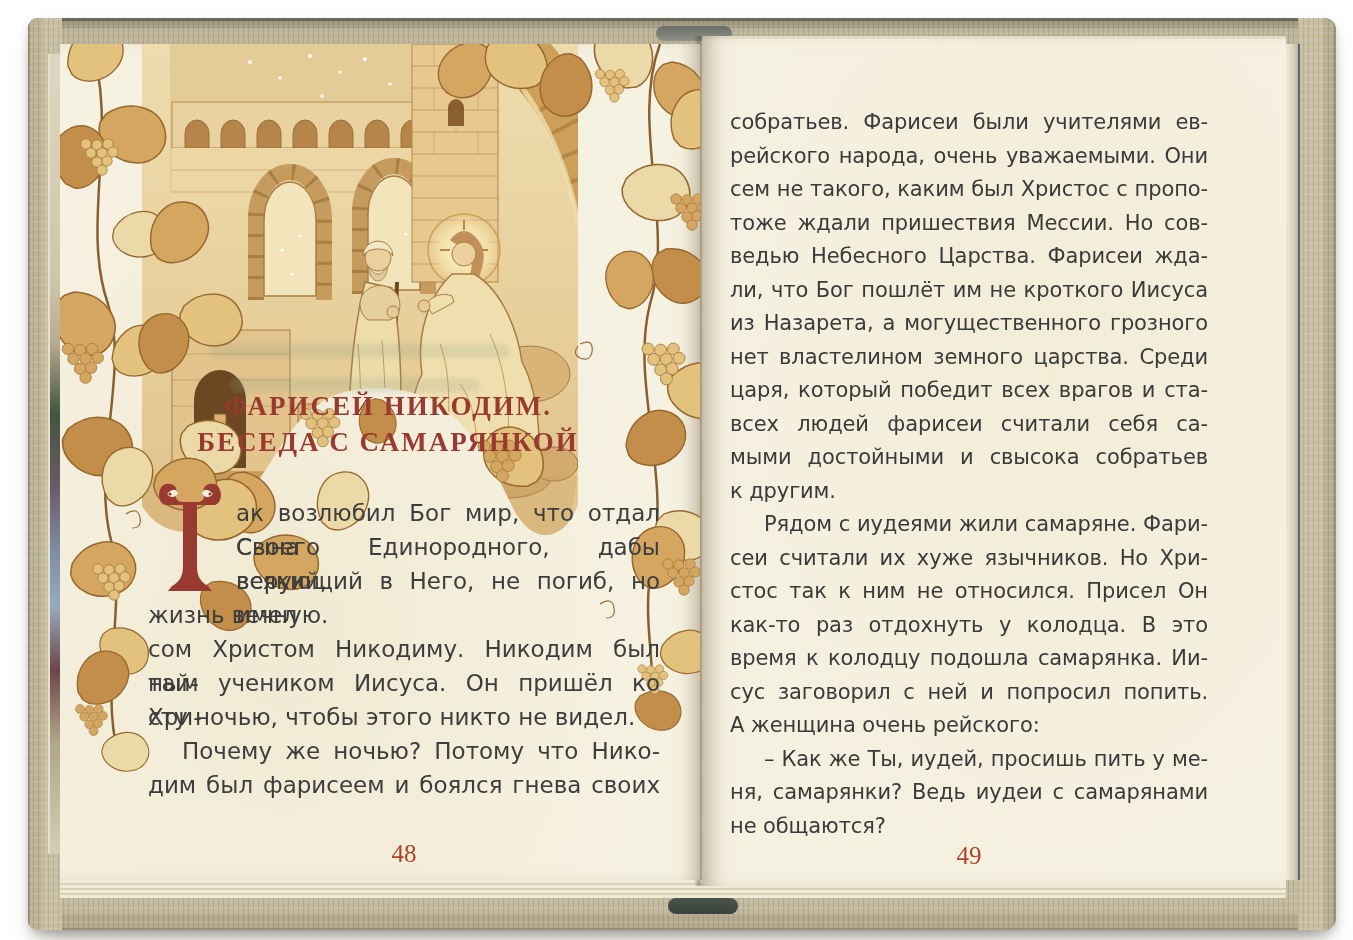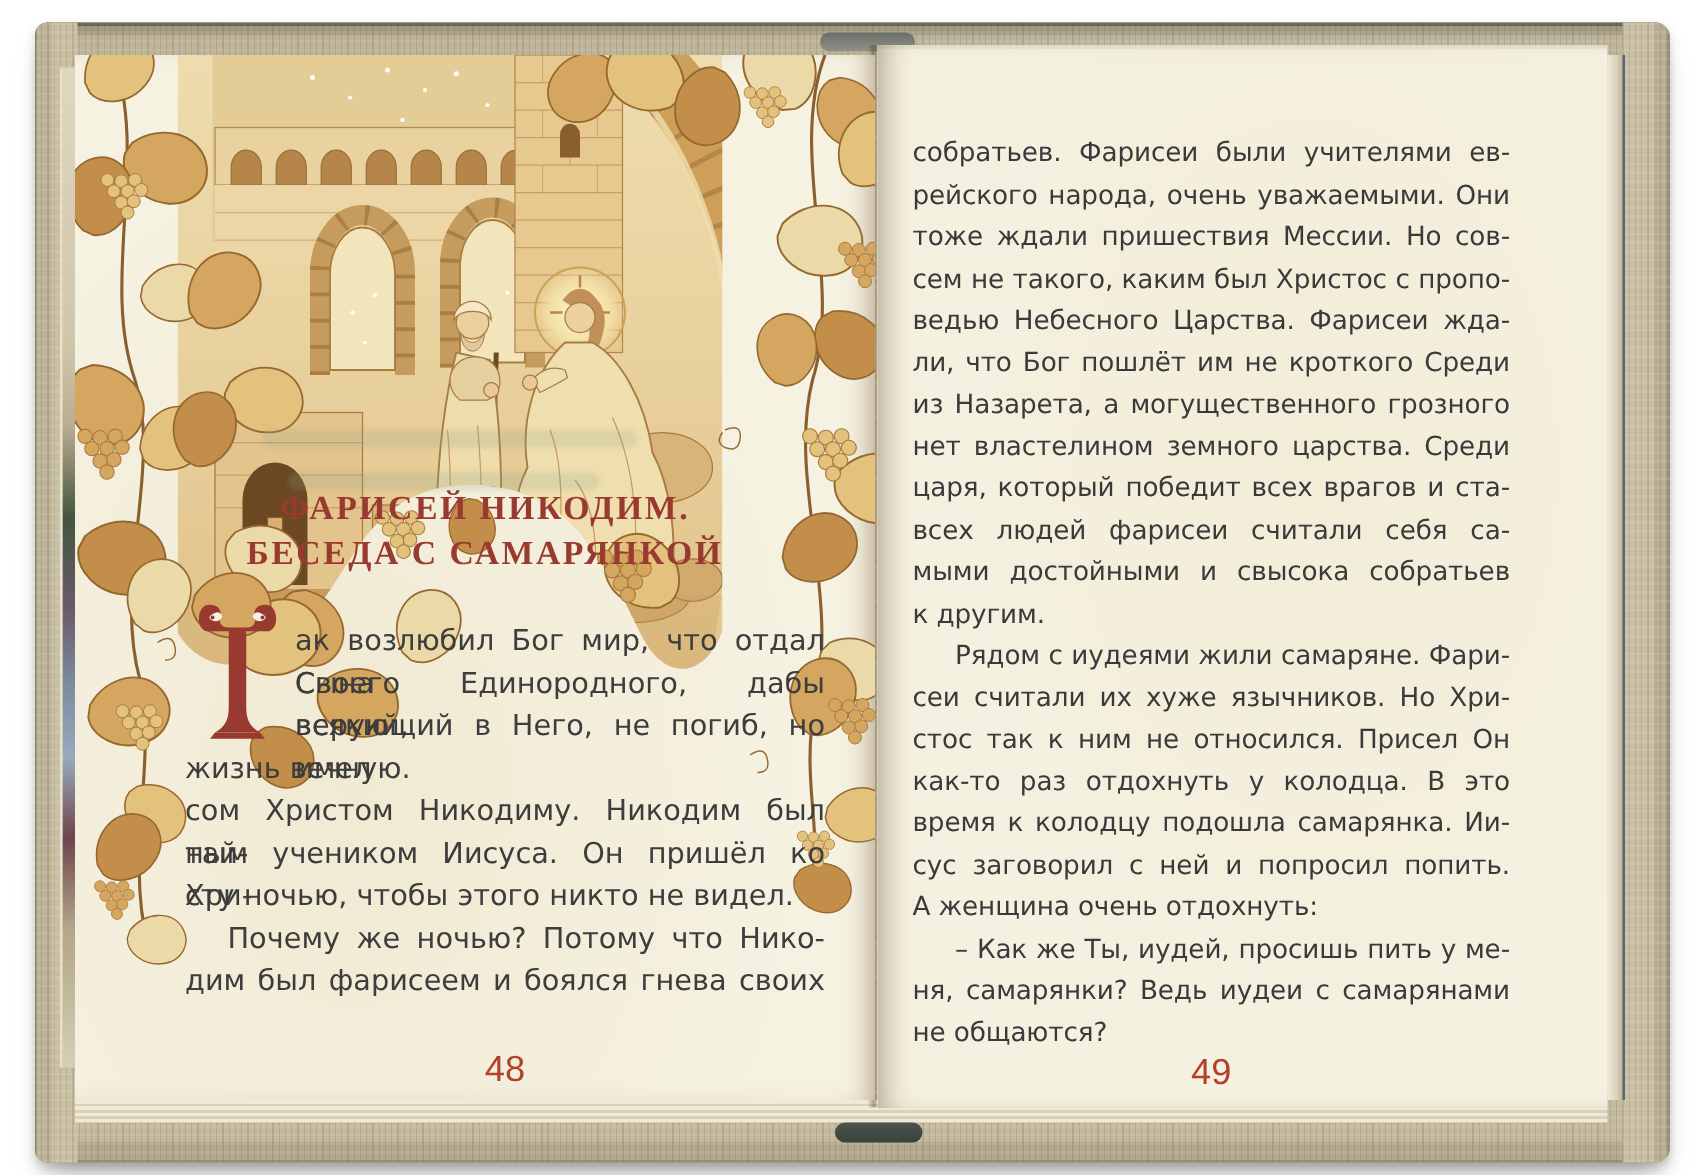--- a/index.html
+++ b/index.html
@@ -54,22 +54,22 @@
   .bl.ind{text-indent:34px;}
   .bl.wrap{margin-left:88px;}
   .body-left{position:absolute;left:88px;top:452px;width:512px;}
   .body-left .bl{height:34px;line-height:34px;font-size:23px;}
   .body-right{position:absolute;left:28px;top:70px;width:478px;}
   .body-right .bl{height:33.5px;line-height:33.5px;font-size:21px;letter-spacing:-0.1px;color:#3a3a3a;}
 
   .title{position:absolute;left:48px;top:344px;width:560px;text-align:center;
         font-family:"Liberation Serif",serif;font-weight:bold;font-size:27px;line-height:36px;
         color:#993a31;letter-spacing:2px;}
-  .pagenum{position:absolute;text-align:center;font-family:Liberation Sans, sans-serif;
-        font-size:29px;color:#b2412a;}
+  .pagenum{position:absolute;text-align:center;font-family:Liberation Serif, serif;
+        font-size:25px;color:#b2412a;}
   .pn-left{left:88px;top:796px;width:512px;}
   .pn-right{left:28px;top:806px;width:478px;}
 
   .ghost{position:absolute;border-radius:8px;background:rgba(145,162,138,.22);filter:blur(2px);}
   .ghost1{left:150px;top:300px;width:300px;height:14px;}
   .ghost2{left:170px;top:334px;width:250px;height:14px;}
 
   .dropcap{position:absolute;left:96px;top:434px;width:68px;height:114px;}
   .sr{position:absolute;opacity:0;pointer-events:none;}
 
@@ -317,37 +317,37 @@
           <div class="bl">дим был фарисеем и боялся гнева своих</div>
         </div>
 
       <div class="pagenum pn-left">48</div>
     </div>
 
     <div class="page-right">
       <div class="body-right">
           <div class="bl">собратьев. Фарисеи были учителями ев-</div>
           <div class="bl">рейского народа, очень уважаемыми. Они</div>
+          <div class="bl">сем не такого, каким был Христос с пропо-</div>
           <div class="bl">тоже ждали пришествия Мессии. Но сов-</div>
-          <div class="bl">сем не такого, каким был Христос с пропо-</div>
           <div class="bl">ведью Небесного Царства. Фарисеи жда-</div>
-          <div class="bl">ли, что Бог пошлёт им не кроткого Среди</div>
+          <div class="bl">ли, что Бог пошлёт им не кроткого Иисуса</div>
           <div class="bl">из Назарета, а могущественного грозного</div>
           <div class="bl">нет властелином земного царства. Среди</div>
           <div class="bl">царя, который победит всех врагов и ста-</div>
           <div class="bl">всех людей фарисеи считали себя са-</div>
           <div class="bl">мыми достойными и свысока собратьев</div>
           <div class="bl last">к другим.</div>
           <div class="bl ind">Рядом с иудеями жили самаряне. Фари-</div>
           <div class="bl">сеи считали их хуже язычников. Но Хри-</div>
           <div class="bl">стос так к ним не относился. Присел Он</div>
           <div class="bl">как-то раз отдохнуть у колодца. В это</div>
           <div class="bl">время к колодцу подошла самарянка. Ии-</div>
           <div class="bl">сус заговорил с ней и попросил попить.</div>
-          <div class="bl last">А женщина очень отдохнуть:</div>
+          <div class="bl last">А женщина очень рейского:</div>
           <div class="bl ind">– Как же Ты, иудей, просишь пить у ме-</div>
           <div class="bl">ня, самарянки? Ведь иудеи с самарянами</div>
           <div class="bl last">не общаются?</div>
         </div>
       <div class="pagenum pn-right">49</div>
     </div>
   </div>
 </div>
 
 </body></html>

